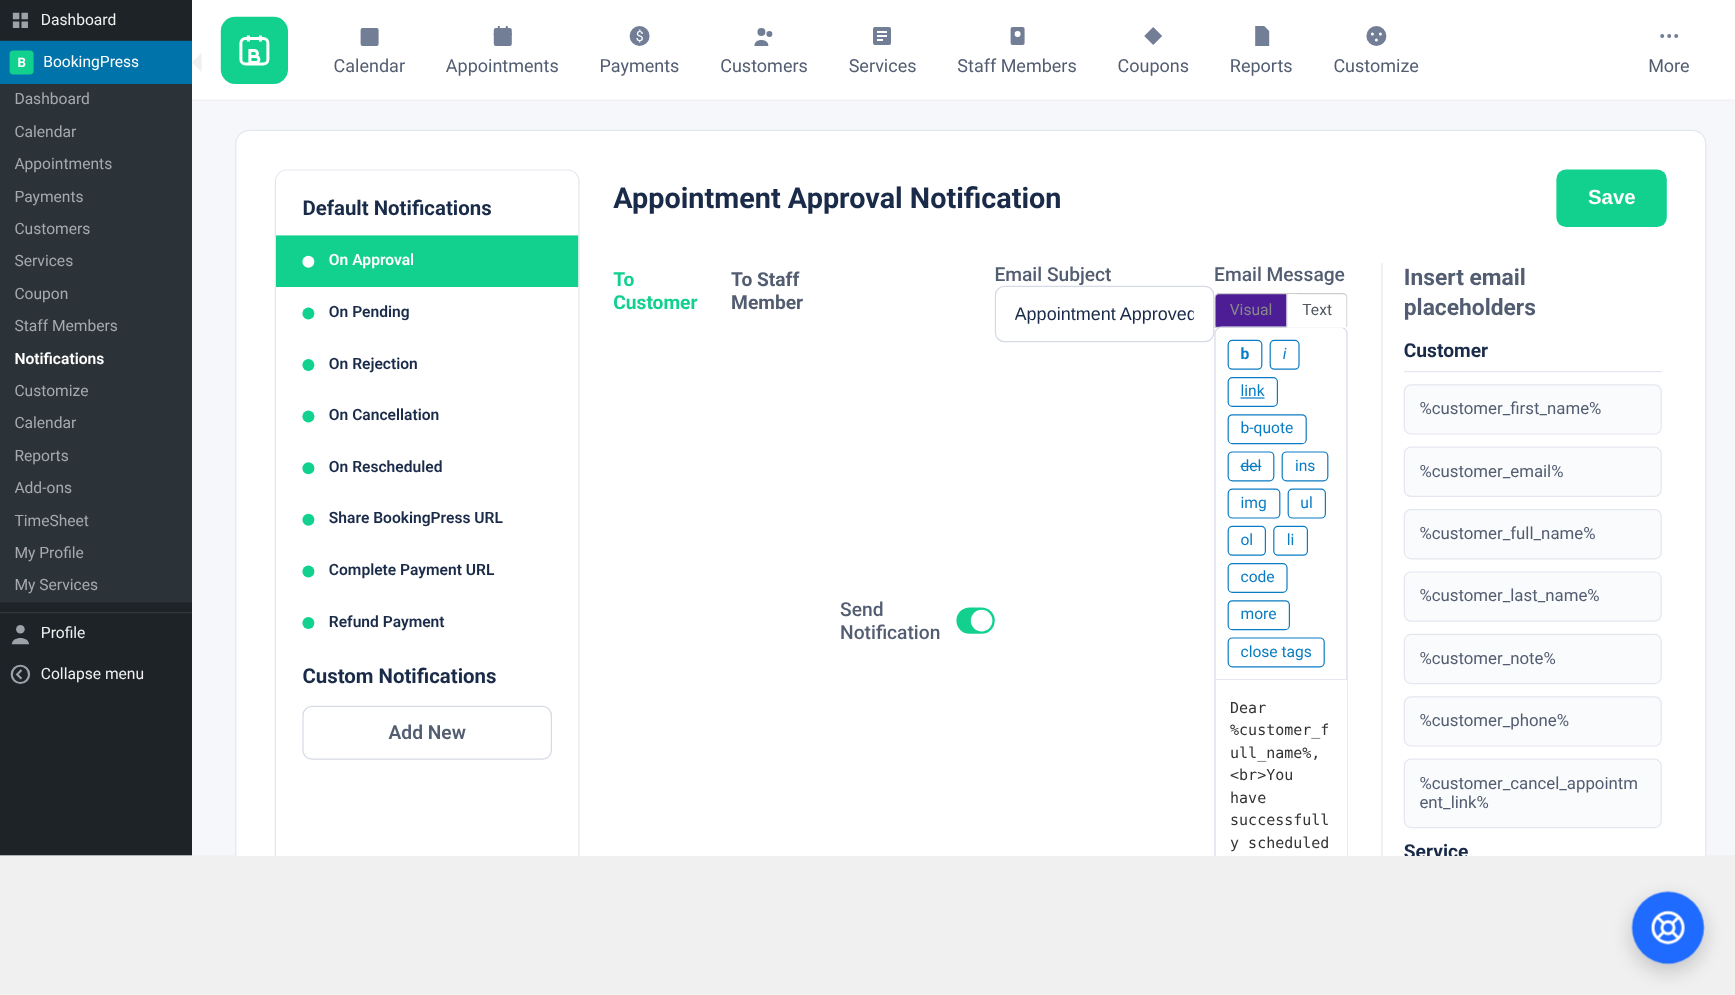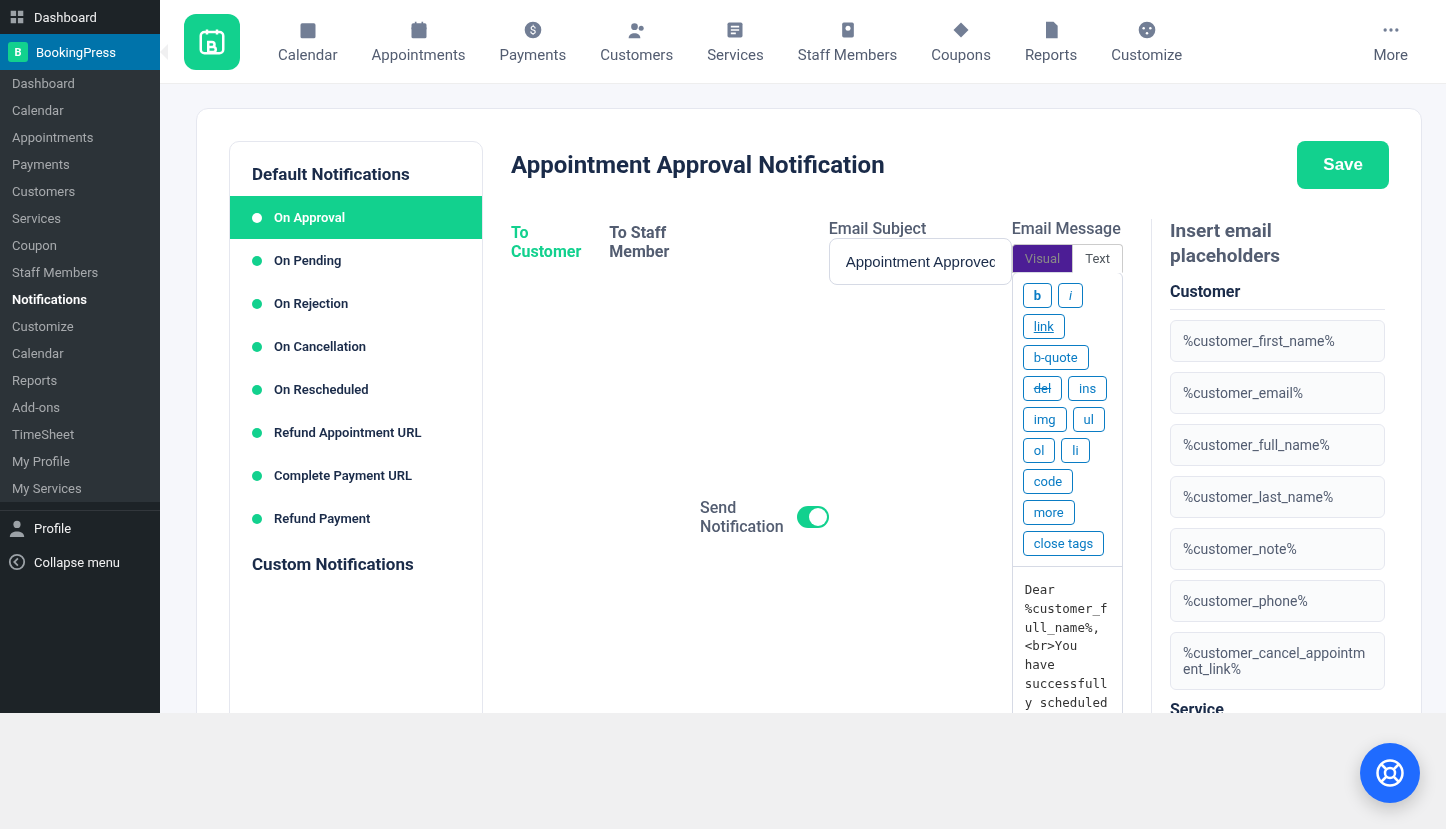--- a/index.html
+++ b/index.html
@@ -229,31 +229,32 @@
           <div class="notif-item">
               <span class="dot"></span>
               <span>On Cancellation</span>
             </div>
           <div class="notif-item">
               <span class="dot"></span>
               <span>On Rescheduled</span>
             </div>
           <div class="notif-item">
               <span class="dot"></span>
-              <span>Refund Appointment URL</span>
+              <span>Share BookingPress URL</span>
             </div>
           <div class="notif-item">
               <span class="dot"></span>
               <span>Complete Payment URL</span>
             </div>
           <div class="notif-item">
               <span class="dot"></span>
               <span>Refund Payment</span>
             </div>
           <div class="custom-heading">Custom Notifications</div>
+          <div class="add-new">Add New</div>
         </div>
 
         <div class="form-area">
           <div class="form-header">
             <div class="form-title">Appointment Approval Notification</div>
             <button class="save-btn">Save</button>
           </div>
           <div class="form-body">
             <div class="form-left">
               <div class="tabs">

